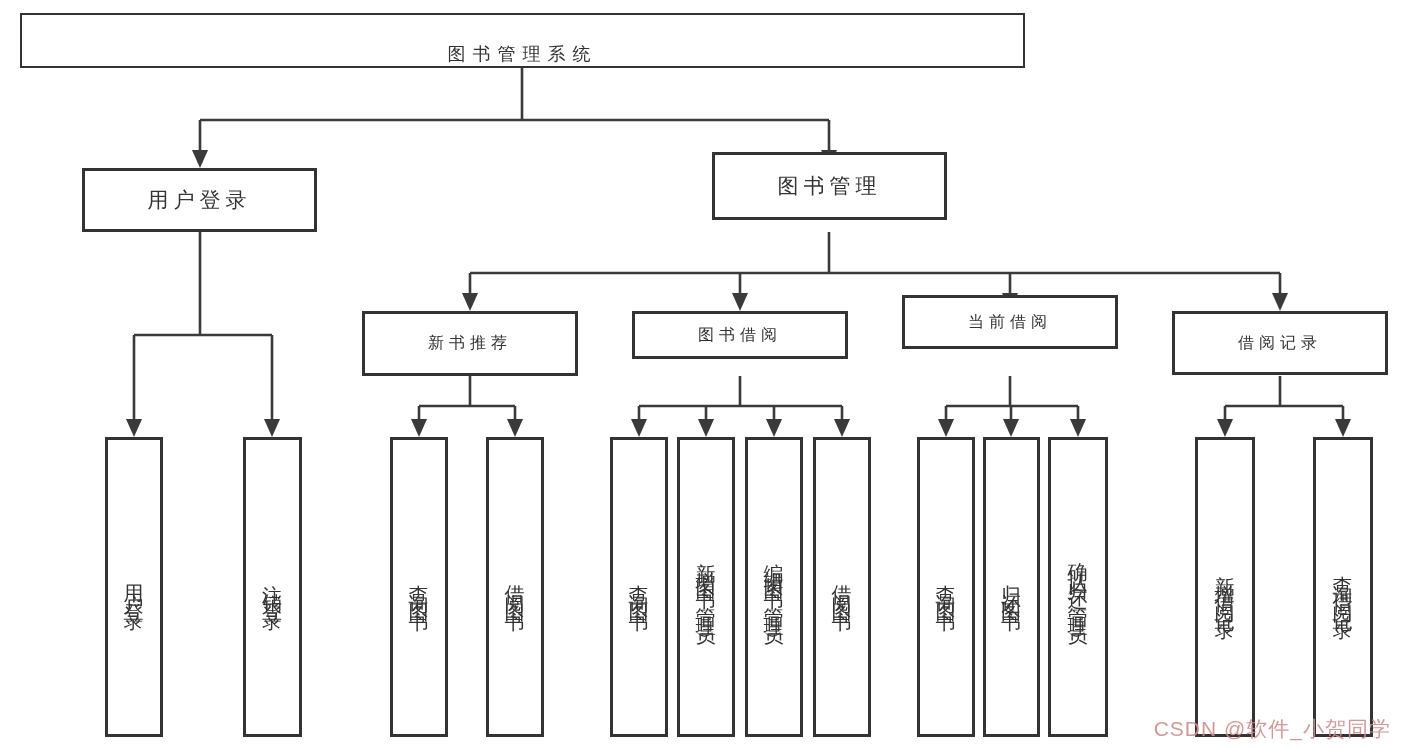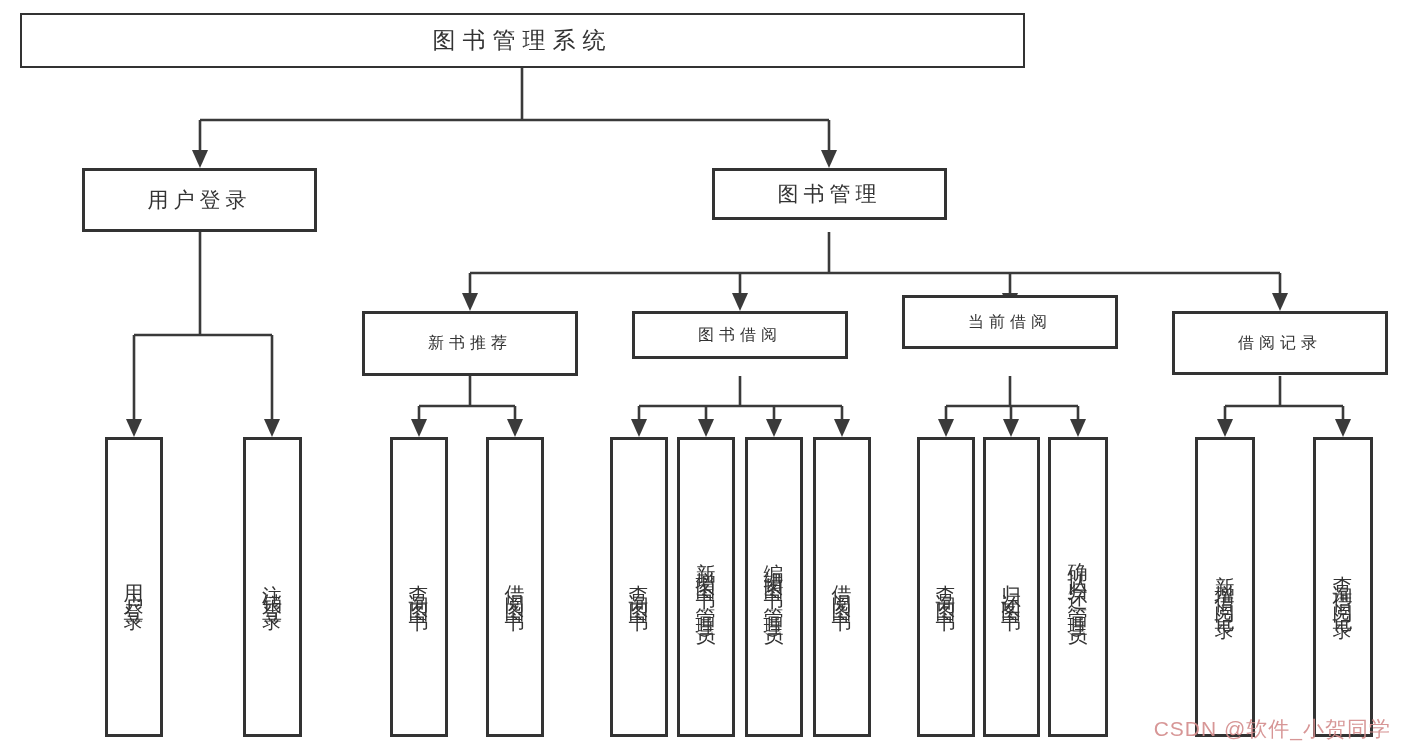--- a/index.html
+++ b/index.html
@@ -28,22 +28,23 @@
     border: 3px solid #333333;
     color: #333333;
     display: flex;
     align-items: center;
     justify-content: center;
     z-index: 2;
     text-align: center;
   }
   .root-node {
     border-width: 2px;
-    font-size: 23px;
+    font-size: 18px;
     letter-spacing: 7px;
+    align-items: flex-end;
   }
   .branch-node {
     font-size: 21px;
     letter-spacing: 5px;
   }
   .group-node {
     font-size: 16px;
     letter-spacing: 5px;
   }
   .leaf-node span {
@@ -147,21 +148,21 @@
     </g>
   </svg>
 
   <div class="node root-node" style="left:20px;top:13px;width:1005px;height:55px">
     <span>图书管理系统</span>
   </div>
 
   <div class="node branch-node" style="left:82px;top:168px;width:235px;height:64px">
     <span>用户登录</span>
   </div>
-  <div class="node branch-node" style="left:712px;top:168px;width:235px;height:52px">
+  <div class="node branch-node" style="left:712px;top:152px;width:235px;height:68px">
     <span>图书管理</span>
   </div>
 
   <div class="node group-node" style="left:362px;top:311px;width:216px;height:65px">
     <span>新书推荐</span>
   </div>
   <div class="node group-node" style="left:632px;top:311px;width:216px;height:48px">
     <span>图书借阅</span>
   </div>
   <div class="node group-node" style="left:902px;top:295px;width:216px;height:54px">

